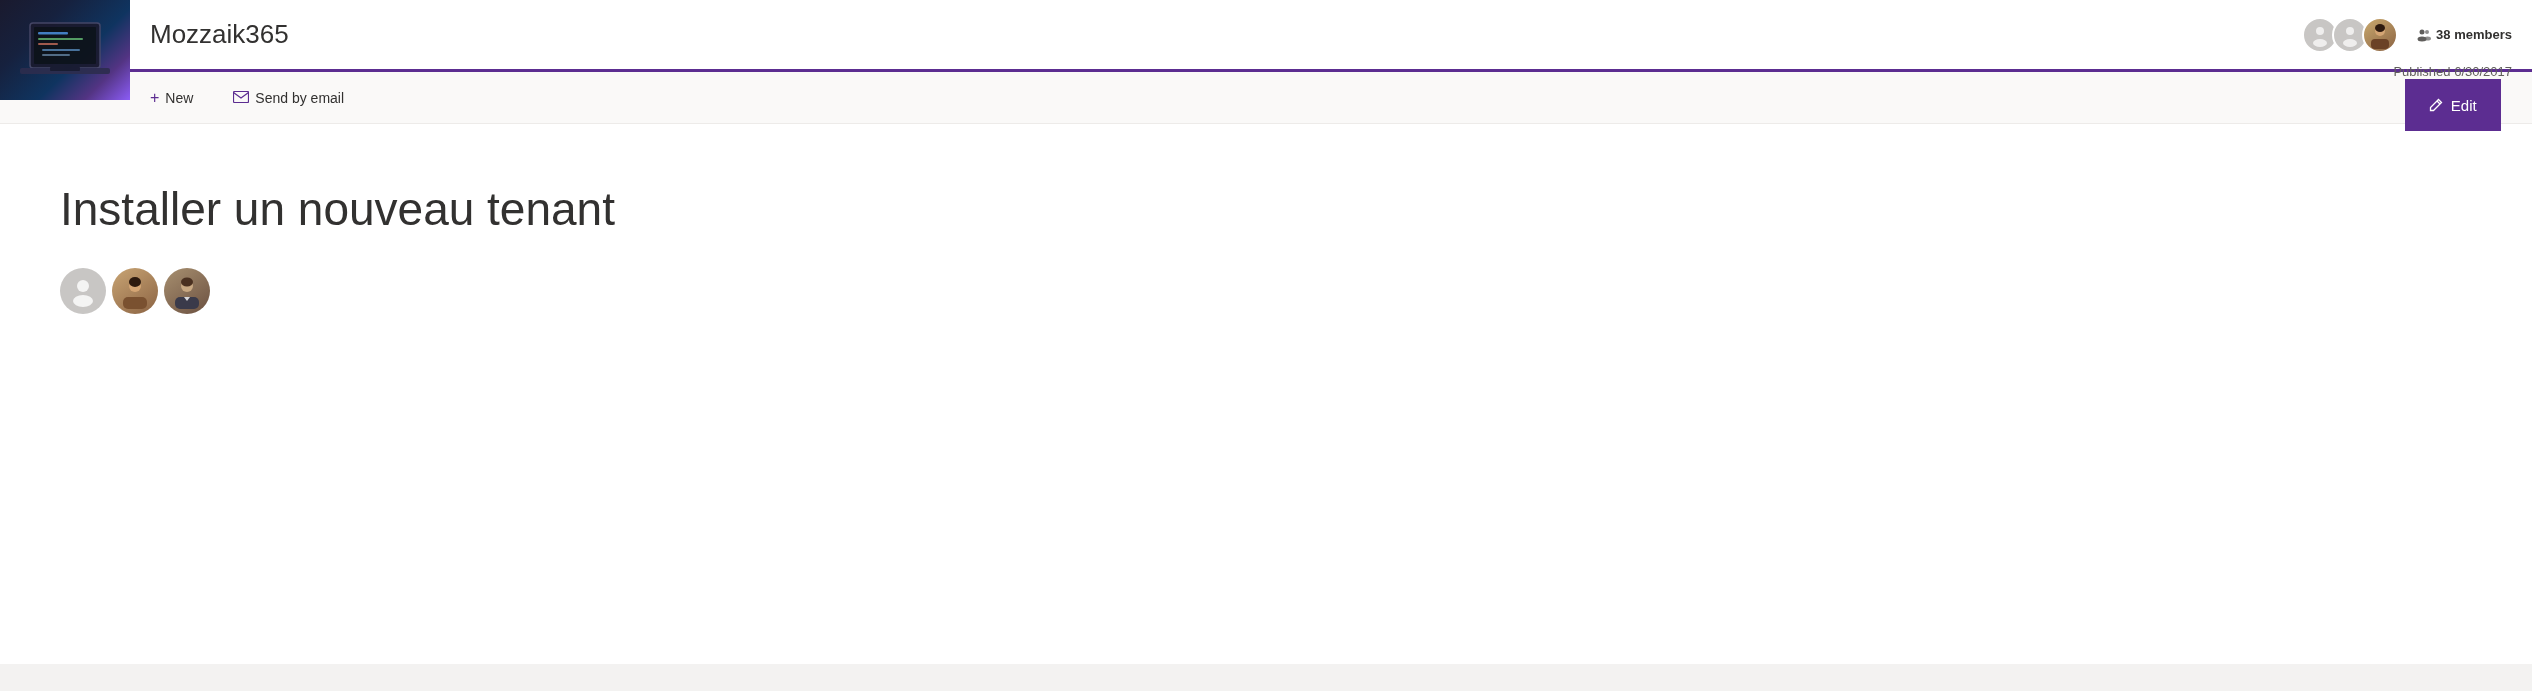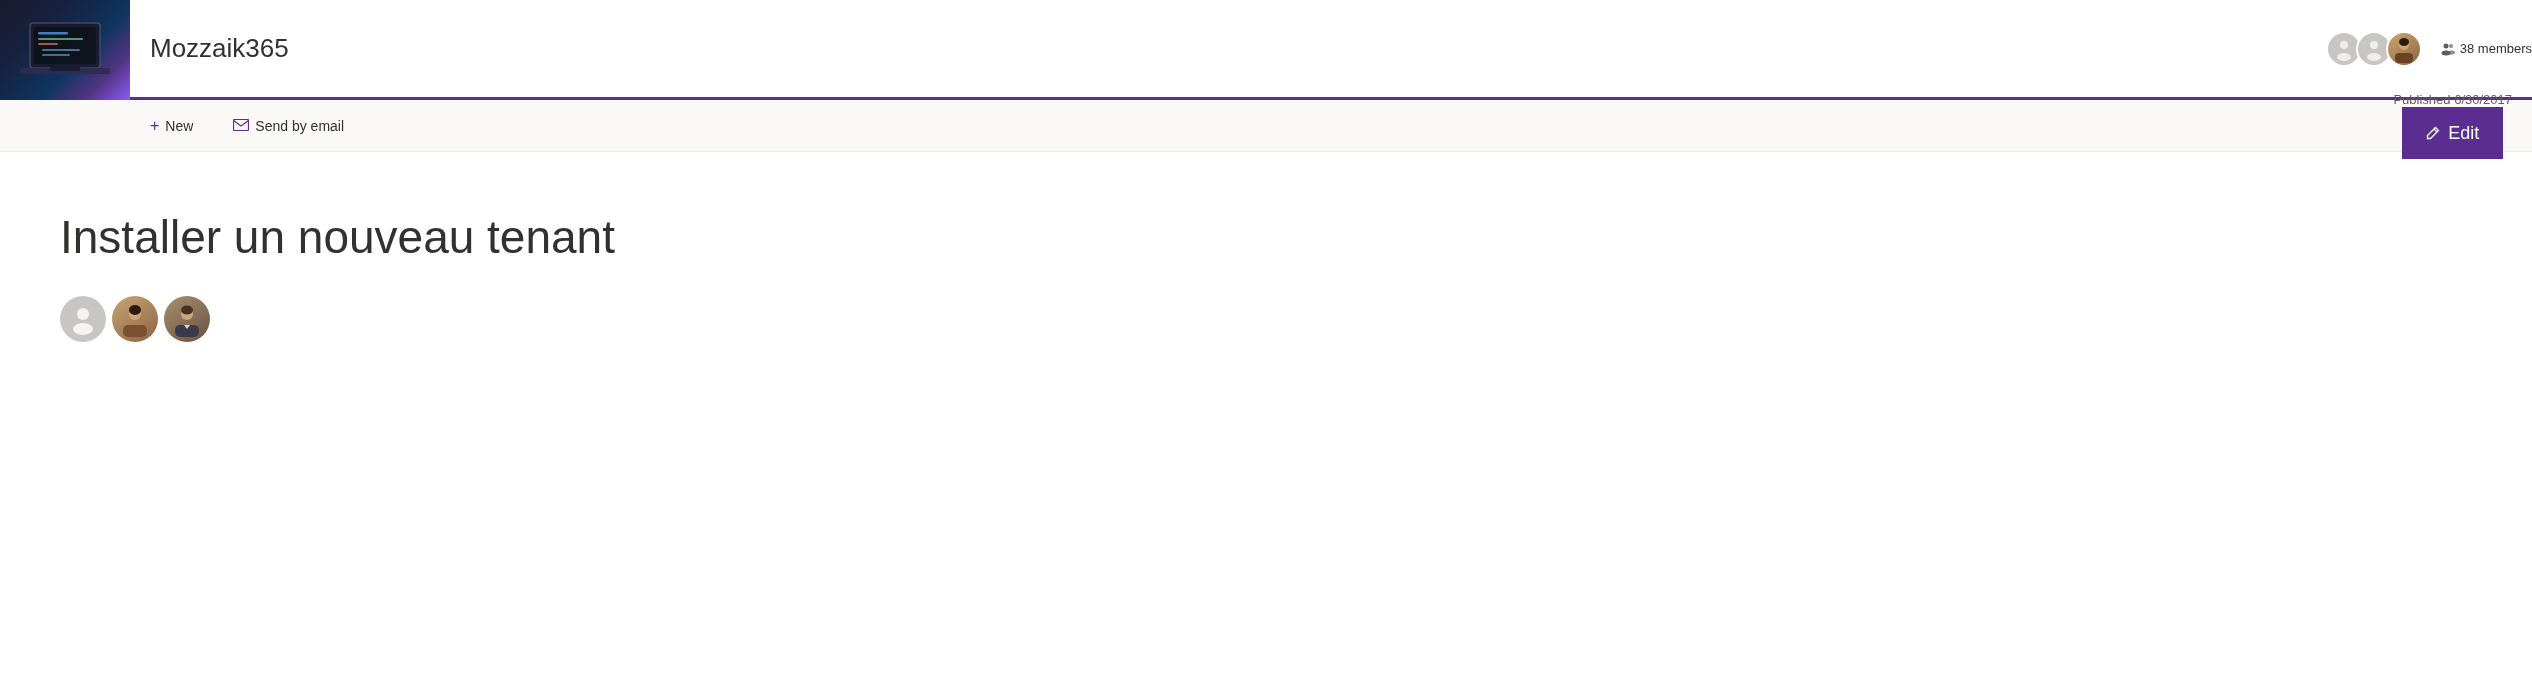--- a/index.html
+++ b/index.html
@@ -9,21 +9,21 @@
       width: 100%;
       min-height: 691px;
     }
 
     
     .header-bar {
       background: #fff;
       border-bottom: 3px solid #5c2d91;
       display: flex;
       align-items: stretch;
-      height: 100px;
+      height: 72px;
     }
 
     .group-image {
       width: 130px;
       height: 100px;
       flex-shrink: 0;
       overflow: hidden;
     }
 
     .group-image-placeholder {
@@ -58,21 +58,23 @@
 
     .group-type {
       font-size: 13px;
       color: #605e5c;
       margin-top: 4px;
     }
 
     .header-right {
       display: flex;
       align-items: center;
+      padding-right: 20px;
       gap: 0;
+      font-weight: bold;
     }
 
     .member-avatars {
       display: flex;
       align-items: center;
       margin-right: 8px;
     }
 
     .avatar-circle {
       width: 36px;
@@ -160,21 +162,21 @@
 
     .edit-btn {
       display: flex;
       align-items: center;
       gap: 8px;
       background: #5c2d91;
       color: #fff;
       border: none;
       height: 52px;
       padding: 0 24px;
-      font-size: 18px;
+      font-size: 15px;
       font-family: inherit;
       cursor: pointer;
       font-weight: 400;
     }
 
     
     .main-content {
       background: #fff;
       padding: 40px 60px;
       min-height: 540px;

